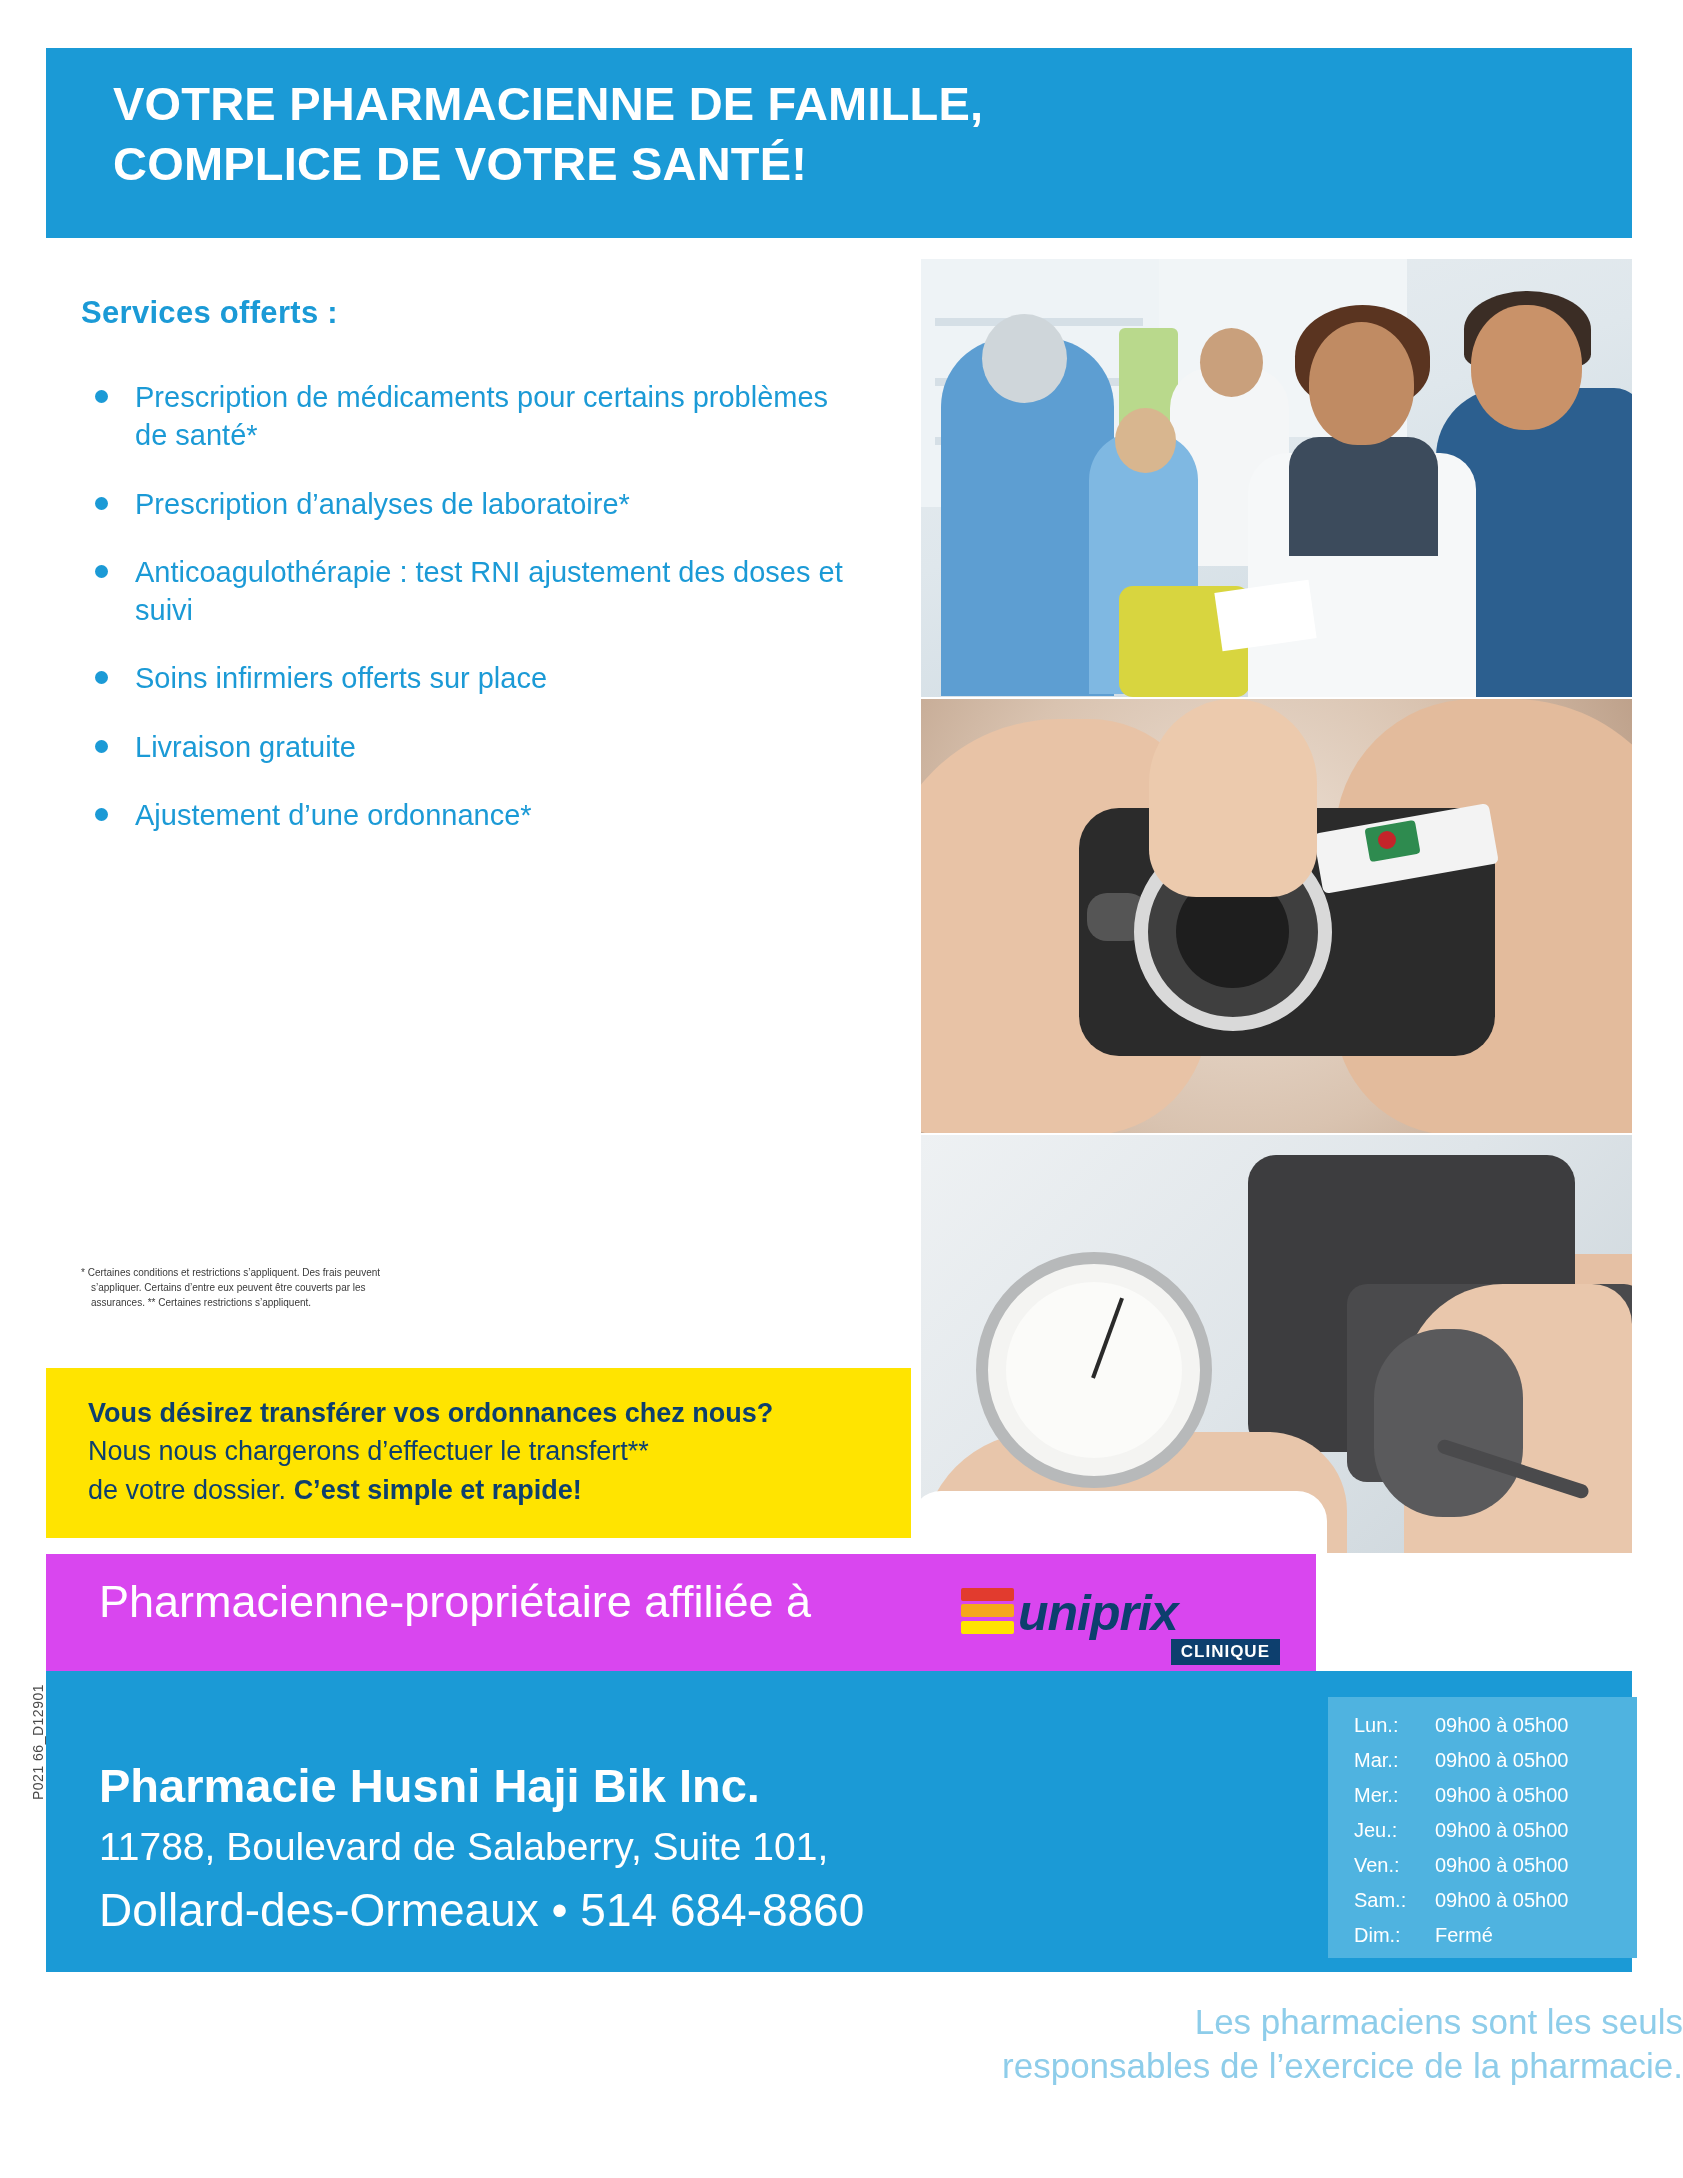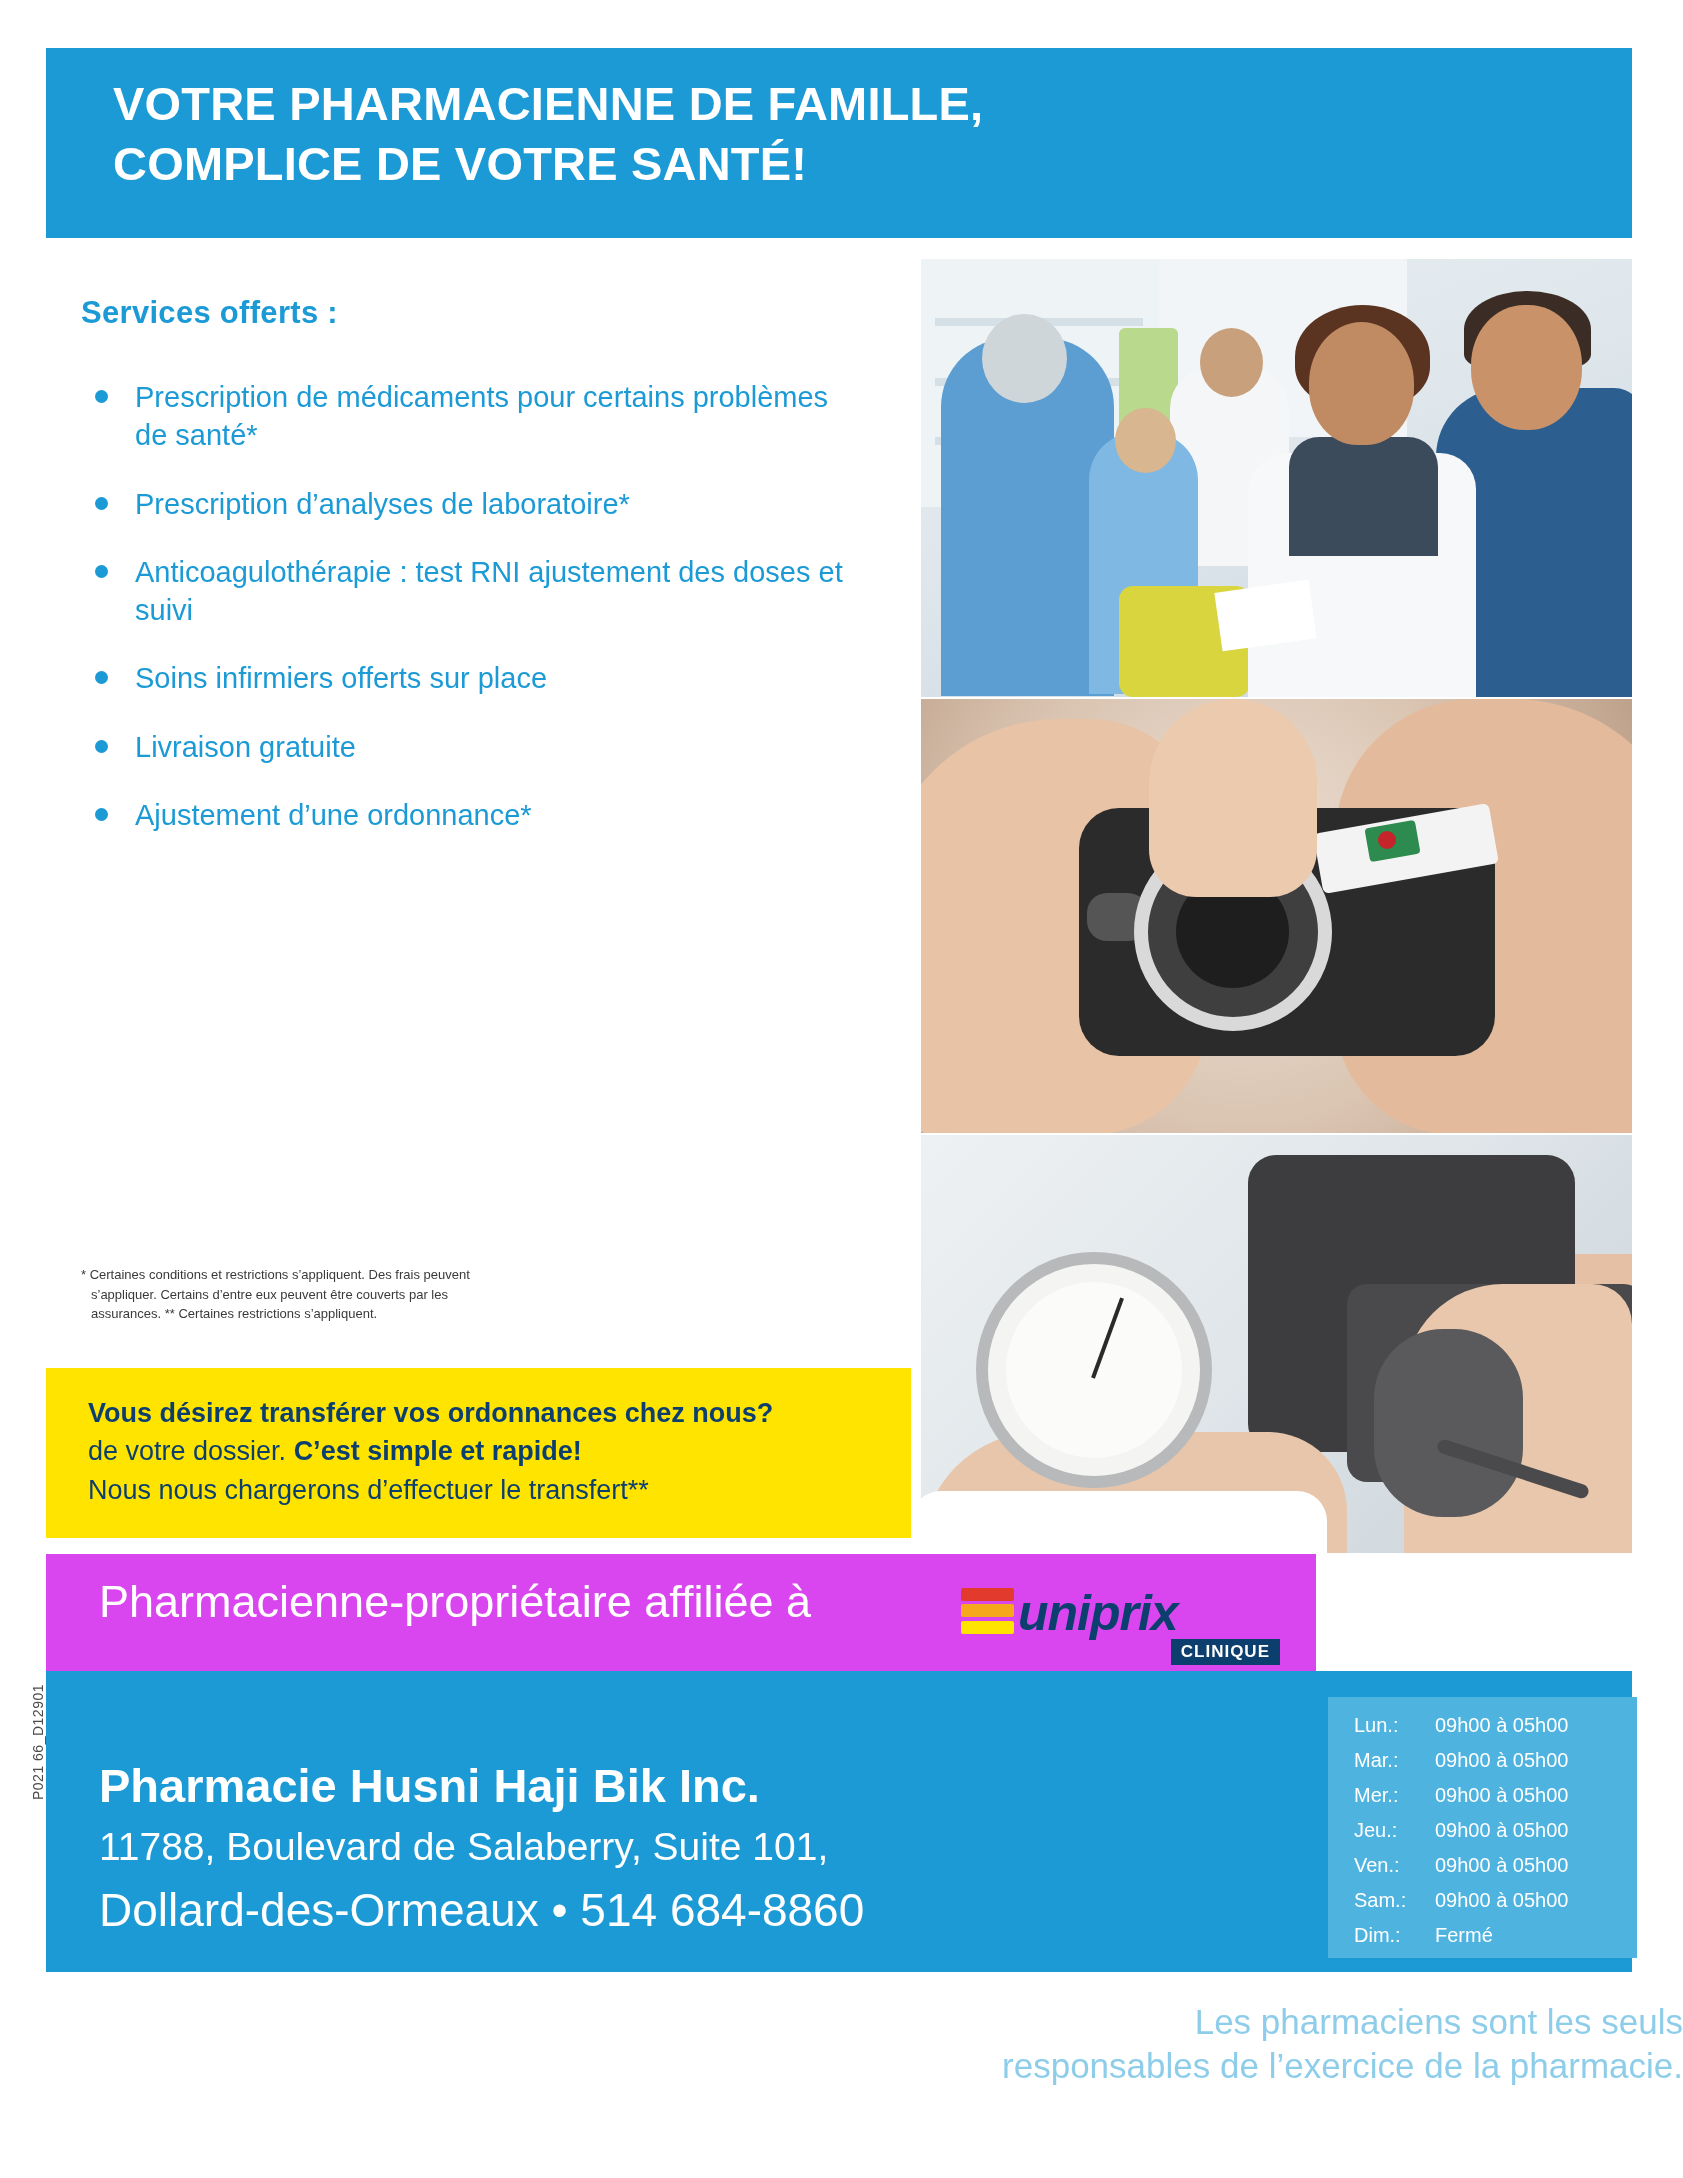--- a/index.html
+++ b/index.html
@@ -70,21 +70,21 @@
     border-radius: 50%;
     background: #1b9ad6;
   }
 
   
   .footnote {
     position: absolute;
     left: 81px;
     top: 1265px;
     width: 653px;
-    font-size: 13px;
+    font-size: 10px;
     line-height: 1.5;
     color: #3a3a3a;
   }
   .footnote .ln { display: block; }
   .footnote .ln.indent { padding-left: 10px; }
 
   
   .yellow-box {
     position: absolute;
     left: 46px;
@@ -338,24 +338,24 @@
   </ul>
 
   <div class="footnote">
     <span class="ln">* Certaines conditions et restrictions s’appliquent. Des frais peuvent</span>
     <span class="ln indent">s’appliquer. Certains d’entre eux peuvent être couverts par les</span>
     <span class="ln indent">assurances. ** Certaines restrictions s’appliquent.</span>
   </div>
 
   <div class="yellow-box">
     <div class="yellow-line bold">Vous désirez transférer vos ordonnances chez nous?</div>
+    <div class="yellow-line">Nous nous chargerons d’effectuer le transfert**</div>
     <div class="yellow-line">
       <span>de votre dossier. </span><span class="bold-inline">C’est simple et rapide!</span>
     </div>
-    <div class="yellow-line">Nous nous chargerons d’effectuer le transfert**</div>
   </div>
 
   <div class="affiliation-bar">
     <div class="affiliation-text">Pharmacienne-propriétaire affiliée à</div>
     <div class="uniprix-logo">
       <div class="uniprix-stripes">
         <i style="background:#e23b2e"></i>
         <i style="background:#f5a81c"></i>
         <i style="background:#ffe400"></i>
       </div>

